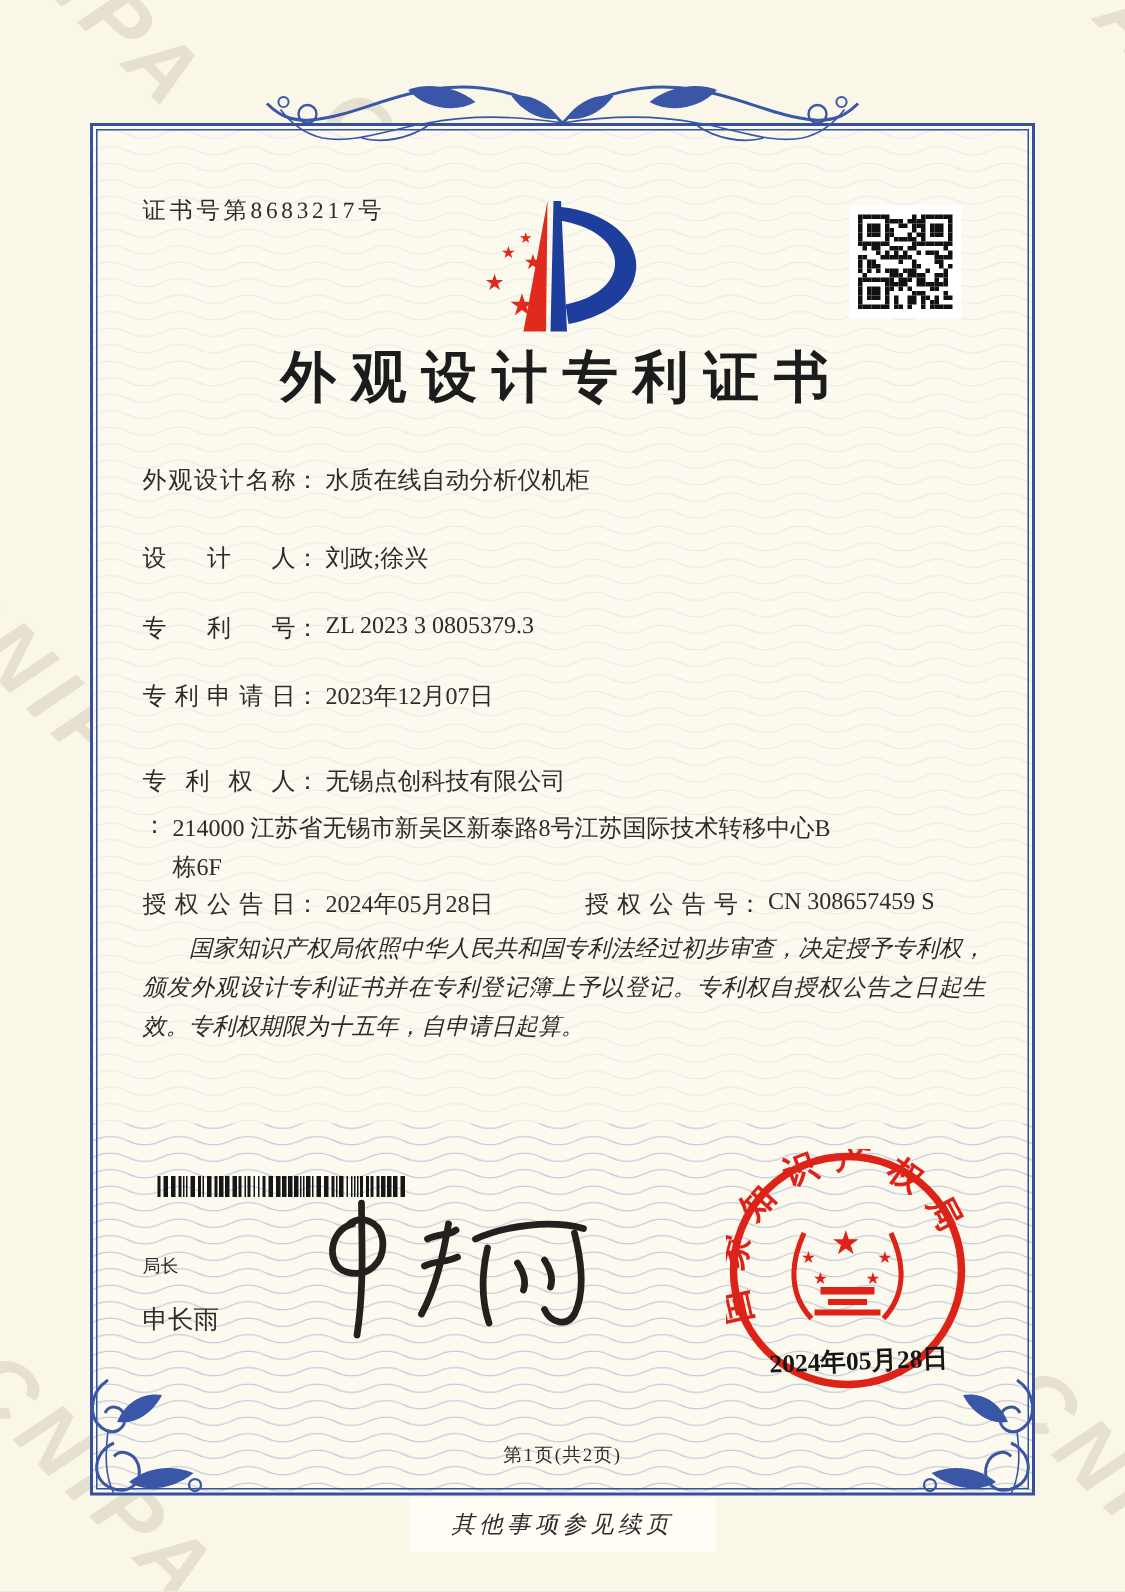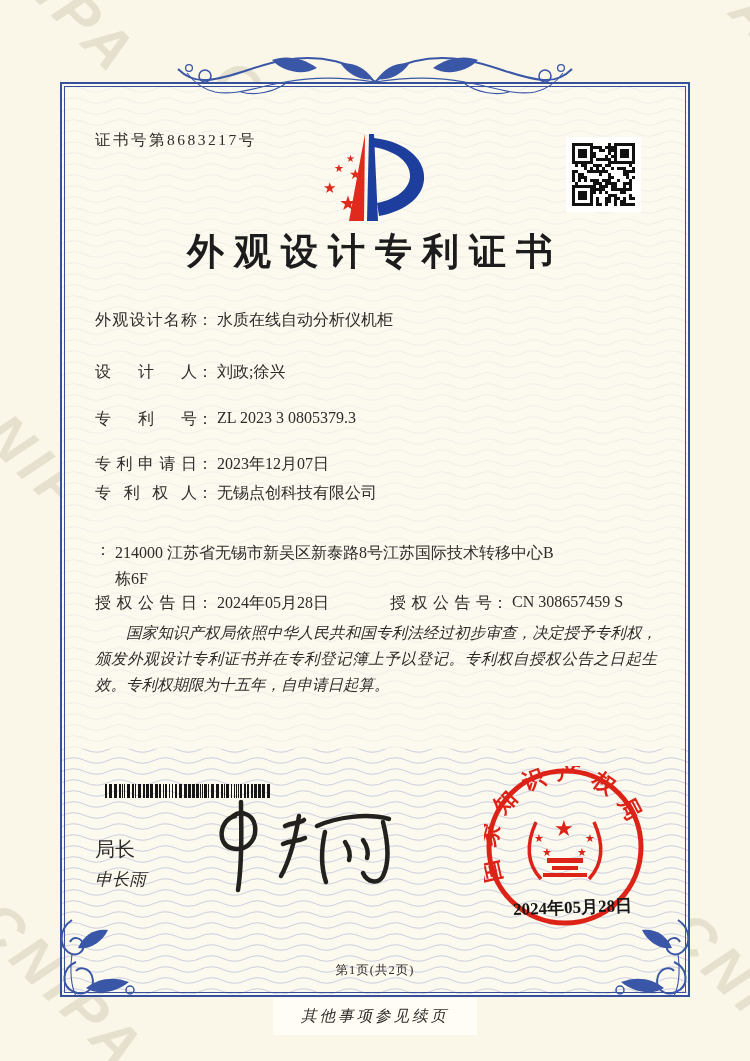--- a/index.html
+++ b/index.html
@@ -25,32 +25,32 @@
   .title{position:absolute;left:0;top:227px;width:100%;text-align:center;font-size:37px;
          font-weight:bold;letter-spacing:10px;color:#1c1c1c;}
   
   .fields{position:absolute;left:95px;top:308px;width:565px;font-size:16px;}
   .frow{position:absolute;left:0;white-space:nowrap;}
   .flabel{display:inline-block;width:102px;text-align:justify;text-align-last:justify;vertical-align:top;}
   .fcolon{display:inline-block;vertical-align:top;}
   .fvalue{display:inline-block;vertical-align:top;padding-left:4px;}
   .frow.addr{display:flex;white-space:normal;}
   .frow.addr .fvalue{width:445px;line-height:26px;}
-  .f1{top:2px}.f2{top:54px}.f3{top:101px}.f4{top:146px}.f5{top:175px}.f6{top:232px}.f7{top:285px}
+  .f1{top:2px}.f2{top:54px}.f3{top:101px}.f4{top:146px}.f5{top:203px}.f6{top:232px}.f7{top:285px}
   .g2{position:absolute;left:295px;top:0;white-space:nowrap;}
   
   .paras{position:absolute;left:95px;top:620px;width:562px;font-size:15.5px;line-height:26px;
          text-align:justify;font-style:italic;font-family:Liberation Serif, serif;}
   .paras p{margin:0;text-indent:2em;}
   
   .barcode{position:absolute;left:105px;top:784px;width:200px;height:14px;font-size:0;}
   .barcode i{display:inline-block;height:100%;background:#161616;vertical-align:top;}
   
-  .sigtitle{position:absolute;left:95px;top:836px;font-family:Liberation Mono, monospace;font-size:20px;}
-  .signame{position:absolute;left:95px;top:868px;font-family:"Liberation Sans",sans-serif;font-size:17px;font-style:italic;}
+  .sigtitle{position:absolute;left:95px;top:836px;font-family:Liberation Mono, monospace;font-size:12px;}
+  .signame{position:absolute;left:95px;top:868px;font-family:"Liberation Sans",sans-serif;font-size:17px;}
   .sigscript{position:absolute;left:205px;top:796px;}
   
   .seal{position:absolute;left:484px;top:766px;}
   .sealdate{position:absolute;left:500px;top:896px;width:145px;text-align:center;font-size:17px;
             font-weight:600;color:#161616;transform:rotate(-2deg);}
   
   .pagenum{position:absolute;left:0;top:962px;width:100%;text-align:center;font-size:12.5px;letter-spacing:1px;}
   .footnote{position:absolute;left:0;top:998px;width:100%;text-align:center;}
   .footnote span{display:inline-block;background:#fffdf6;padding:8px 28px;font-size:15.5px;
                  font-style:italic;letter-spacing:3px;}

